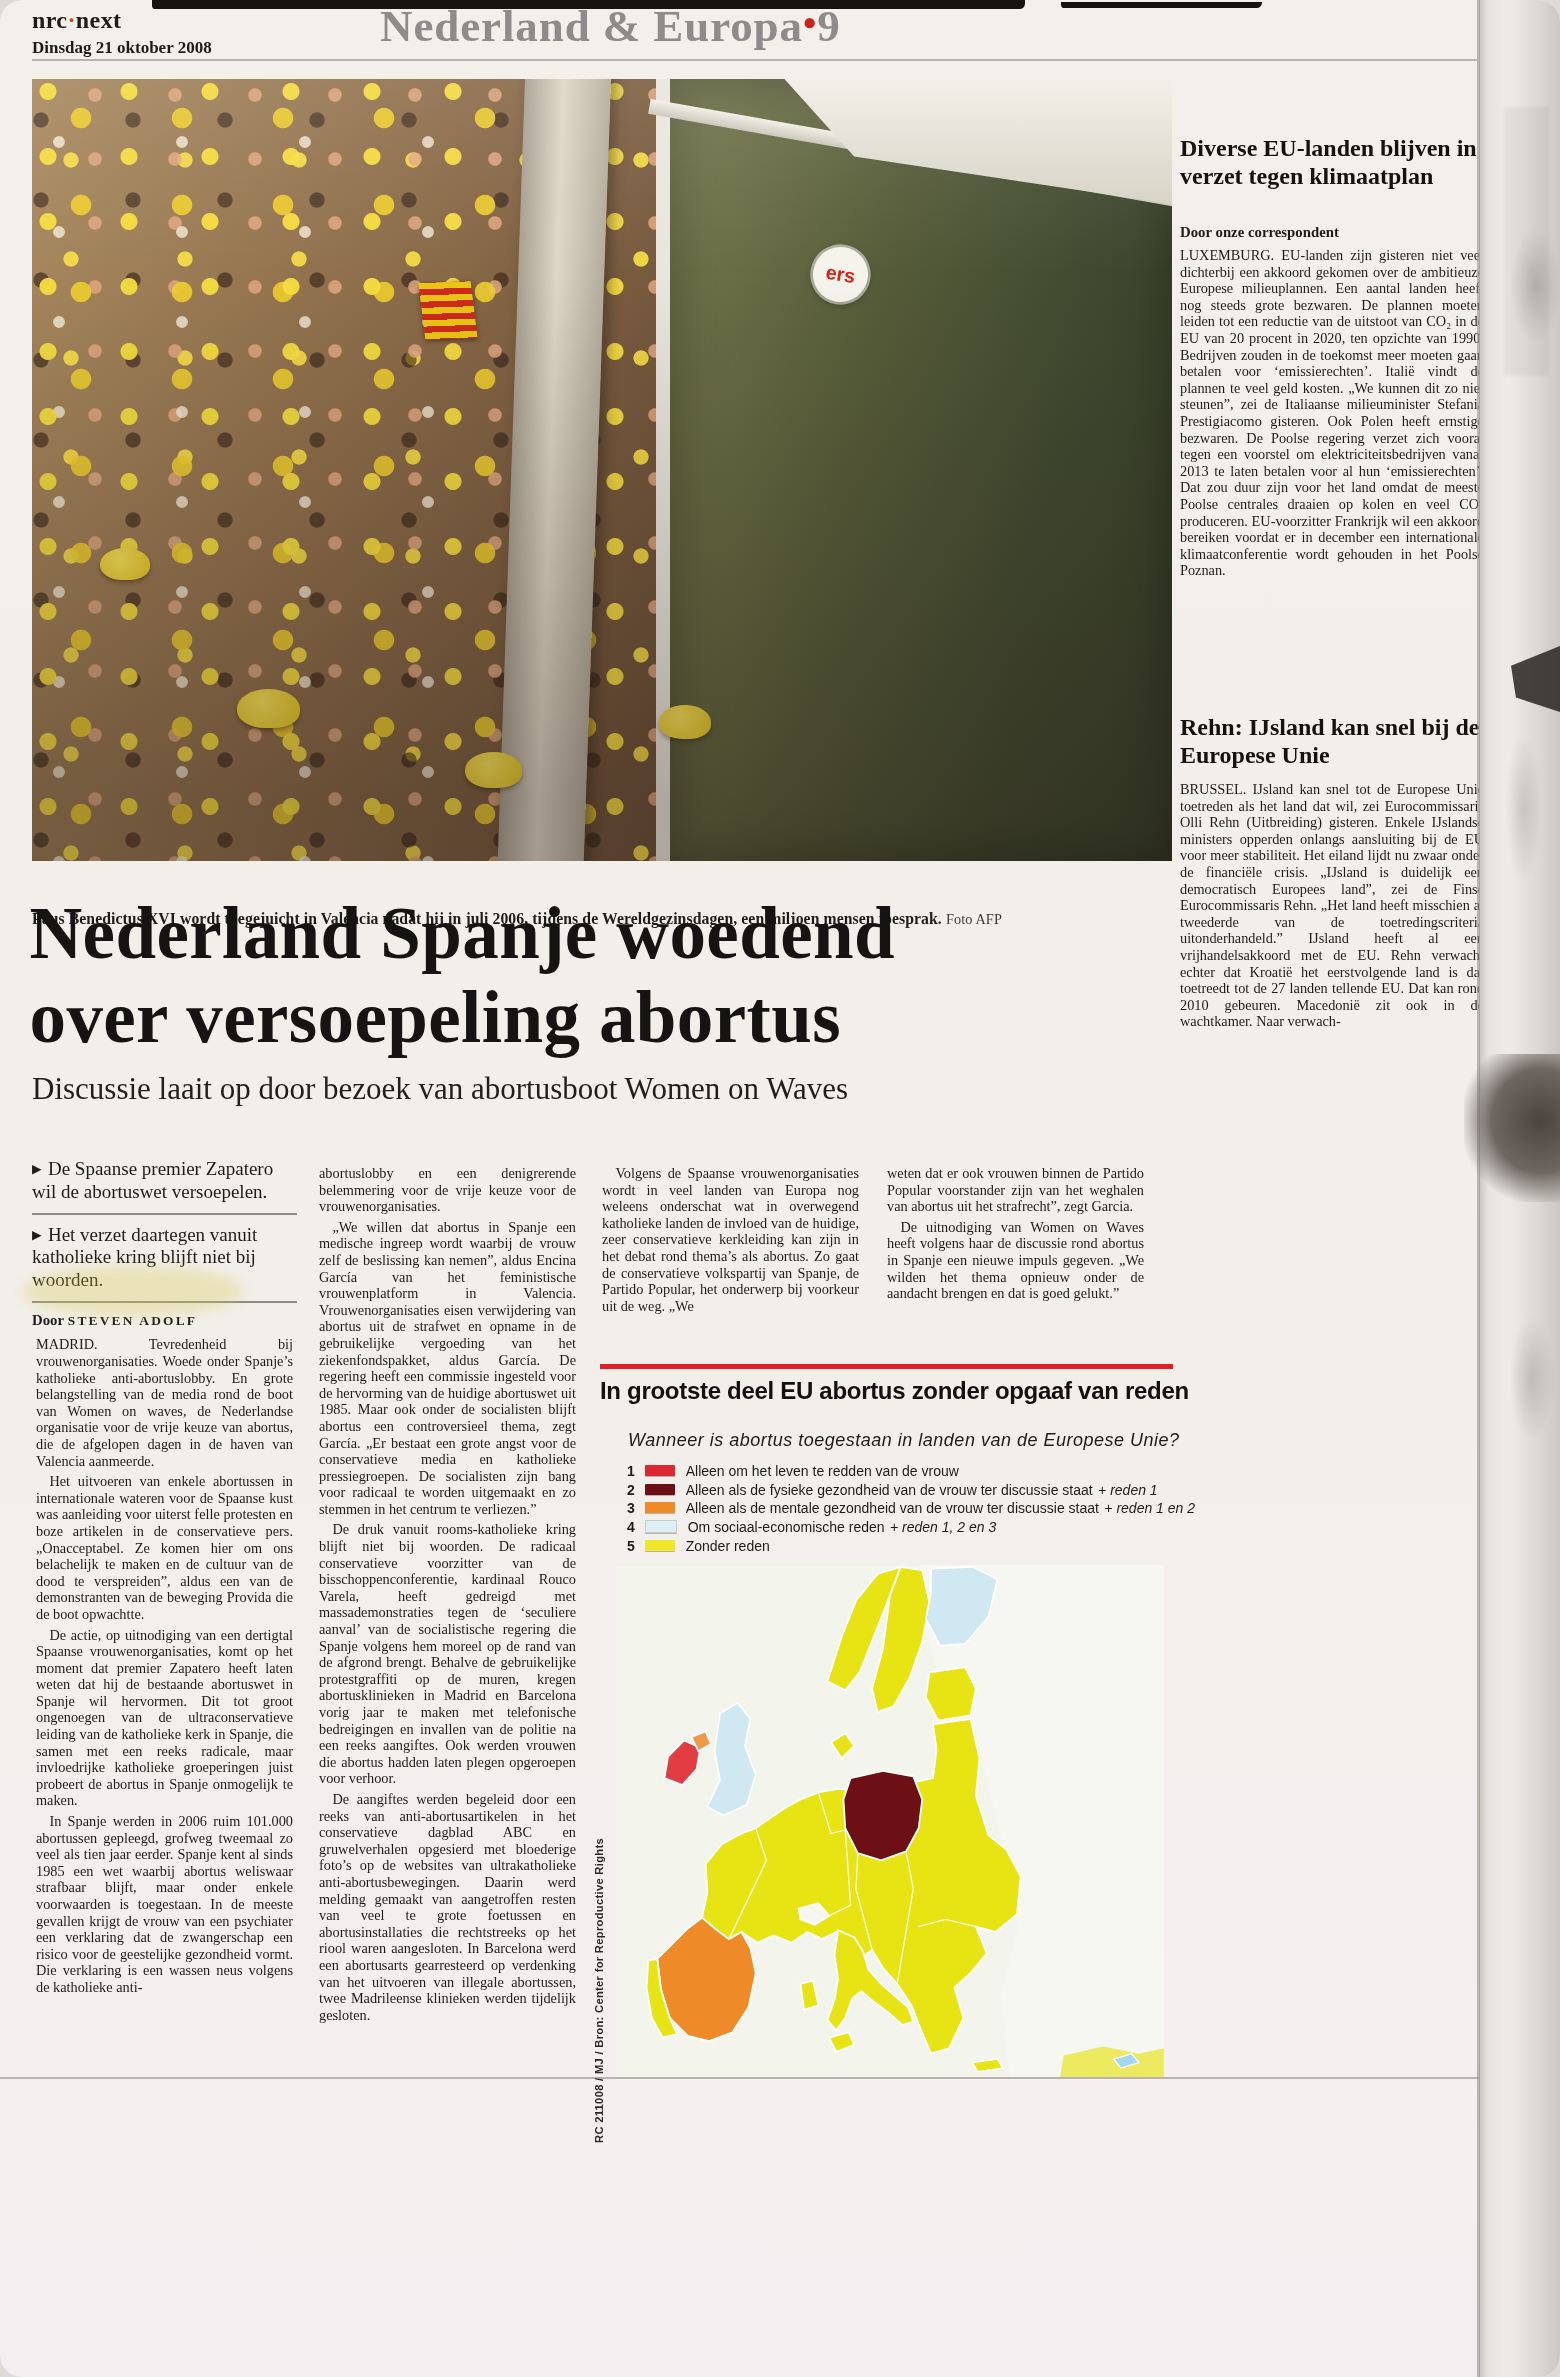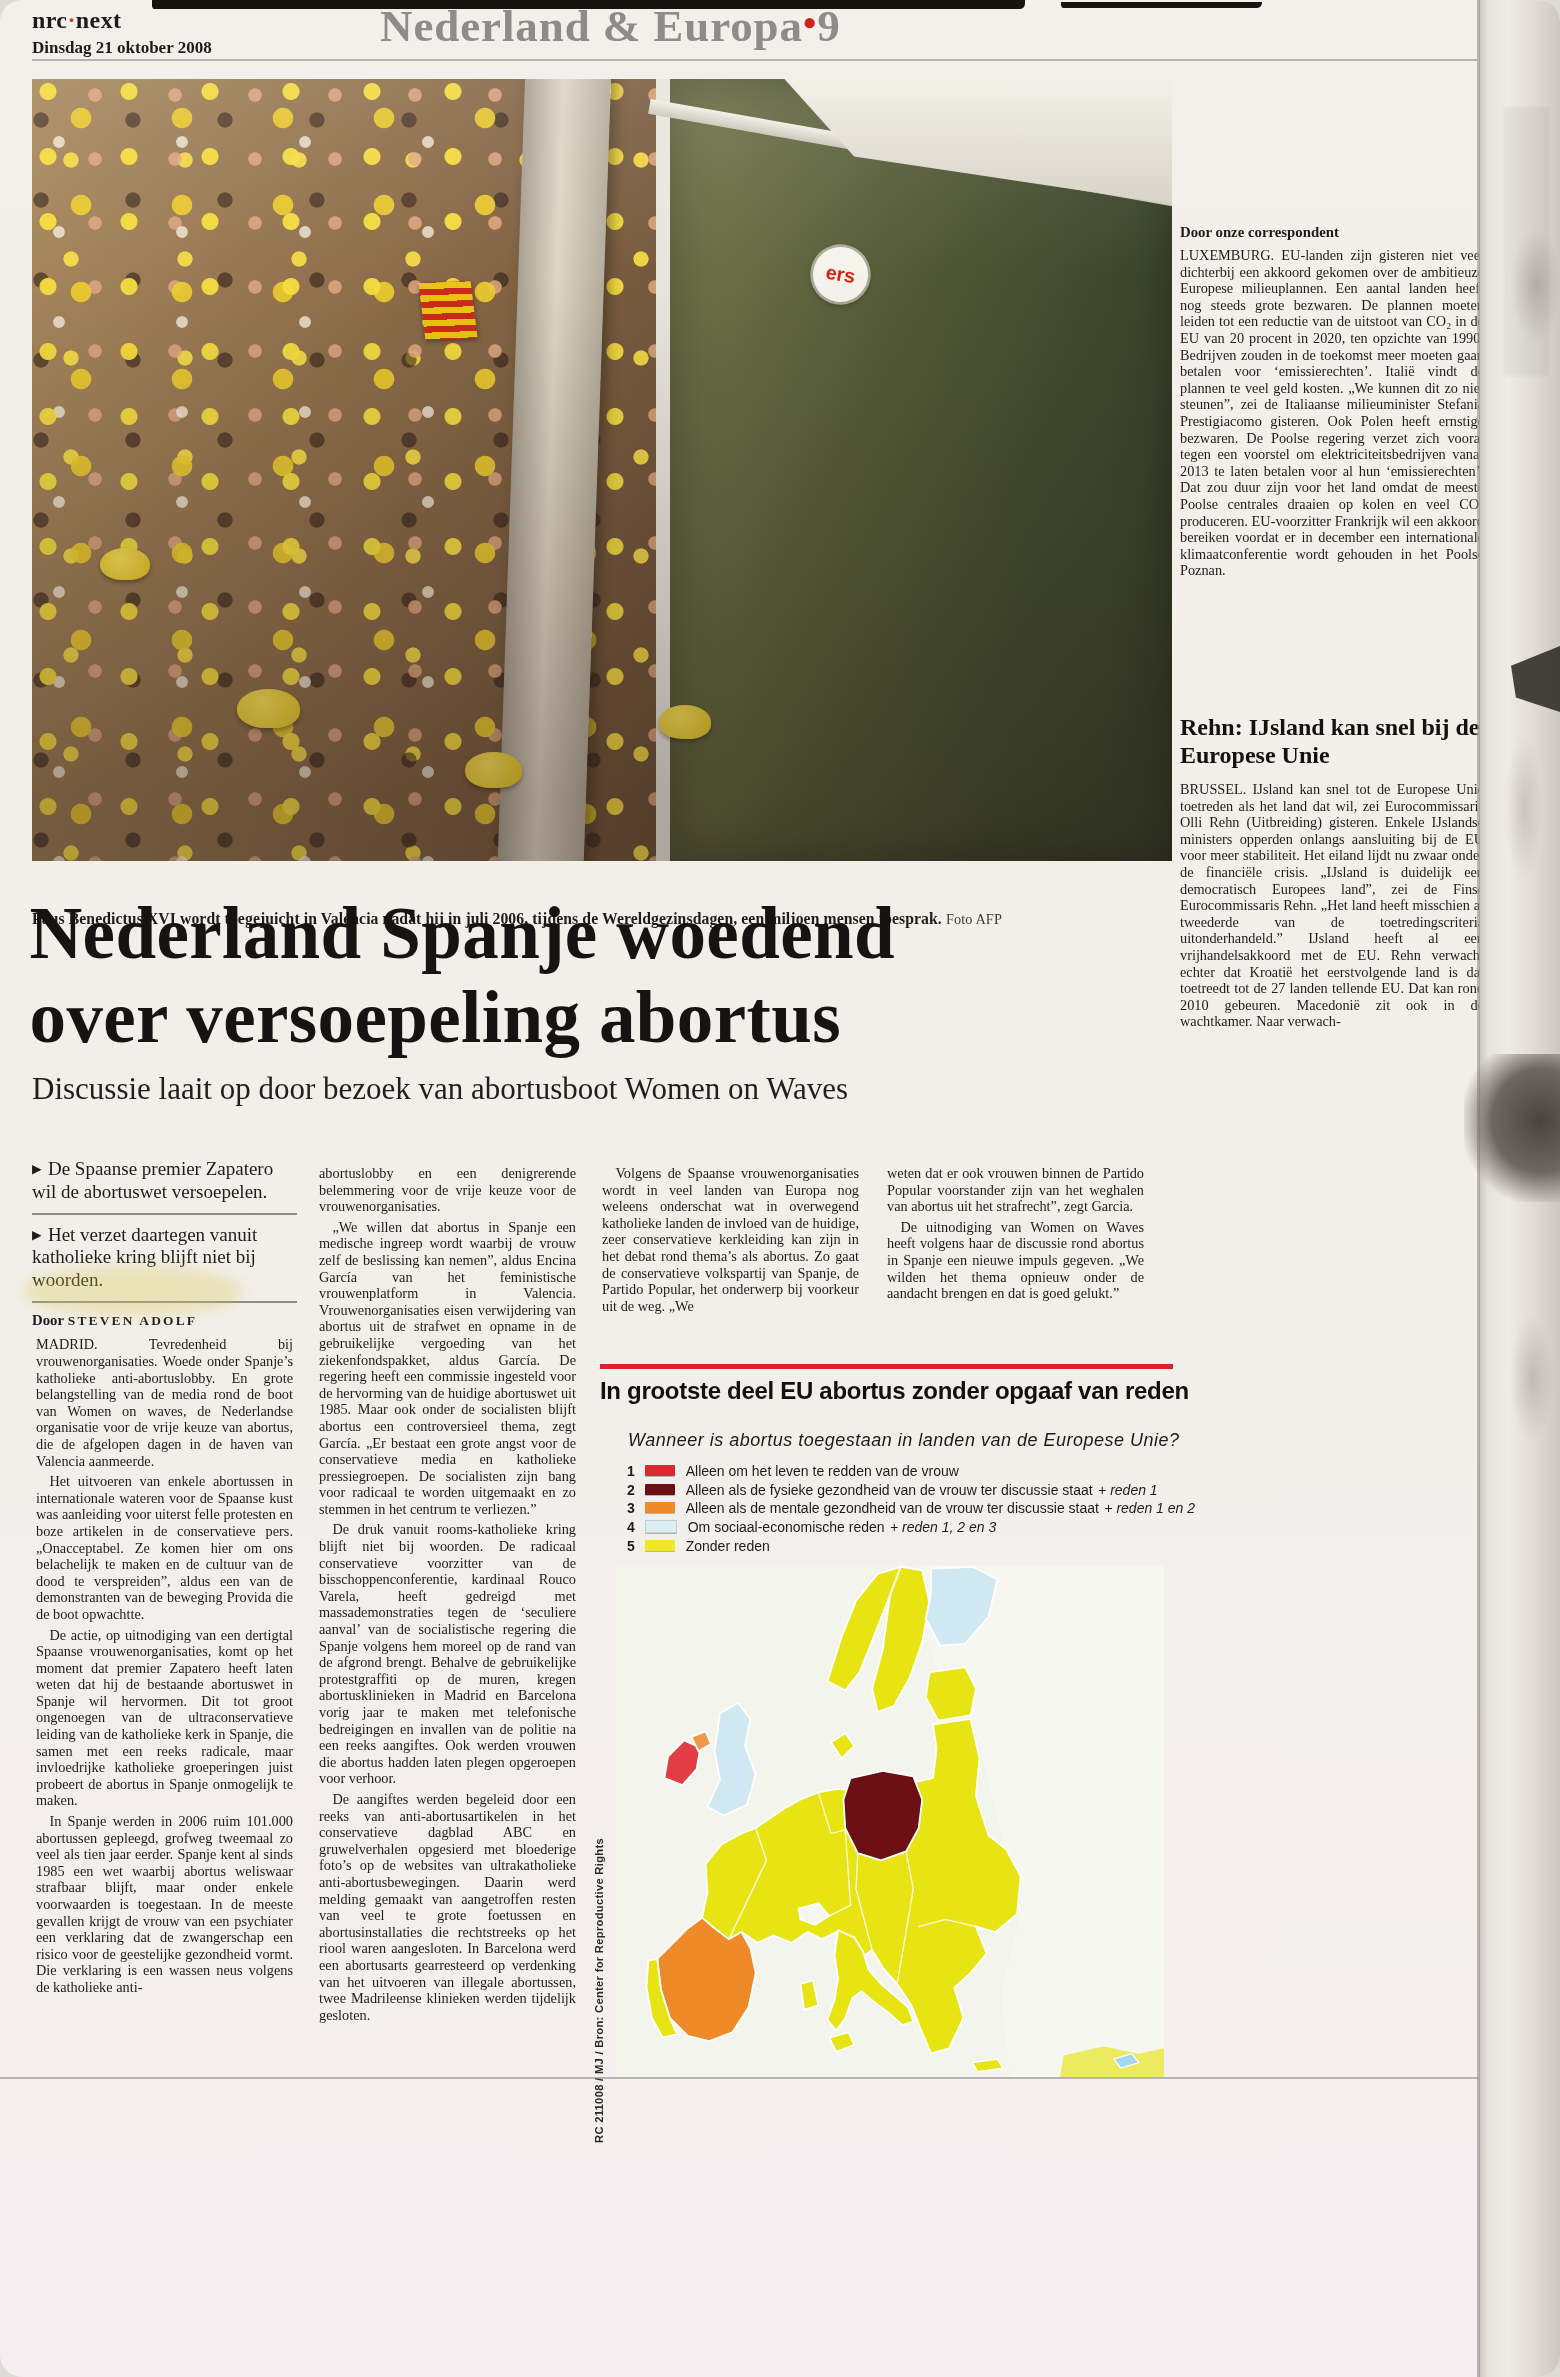--- a/index.html
+++ b/index.html
@@ -159,20 +159,21 @@
 
   <div class="col" style="left:598px;top:1161px;height:184px;">
     <p class="ind">Volgens de Spaanse vrouwenorganisaties wordt in veel landen van Europa nog weleens onderschat wat in overwegend katholieke landen de invloed van de huidige, zeer conservatieve kerkleiding kan zijn in het debat rond thema’s als abortus. Zo gaat de conservatieve volkspartij van Spanje, de Partido Popular, het onderwerp bij voorkeur uit de weg. „We</p>
   </div>
 
   <div class="col" style="left:883px;top:1161px;height:184px;">
     <p>weten dat er ook vrouwen binnen de Partido Popular voorstander zijn van het weghalen van abortus uit het strafrecht”, zegt Garcia.</p>
     <p class="ind">De uitnodiging van Women on Waves heeft volgens haar de discussie rond abortus in Spanje een nieuwe impuls gegeven. „We wilden het thema opnieuw onder de aandacht brengen en dat is goed gelukt.”</p>
   </div>
 
+  <div class="abs sb-title" style="left:1180px;top:134px;width:306px;">Diverse EU-landen blijven in verzet tegen klimaatplan</div>
   <div class="abs sb-byline" style="left:1180px;top:224px;">Door onze correspondent</div>
   <div class="abs sb-body" style="left:1180px;top:247px;width:304px;height:453px;">LUXEMBURG. EU-landen zijn gisteren niet veel dichterbij een akkoord gekomen over de ambitieuze Europese milieuplannen. Een aantal landen heeft nog steeds grote bezwaren. De plannen moeten leiden tot een reductie van de uitstoot van CO₂ in de EU van 20 procent in 2020, ten opzichte van 1990. Bedrijven zouden in de toekomst meer moeten gaan betalen voor ‘emissierechten’. Italië vindt de plannen te veel geld kosten. „We kunnen dit zo niet steunen”, zei de Italiaanse milieuminister Stefania Prestigiacomo gisteren. Ook Polen heeft ernstige bezwaren. De Poolse regering verzet zich vooral tegen een voorstel om elektriciteitsbedrijven vanaf 2013 te laten betalen voor al hun ‘emissierechten’. Dat zou duur zijn voor het land omdat de meeste Poolse centrales draaien op kolen en veel CO₂ produceren. EU-voorzitter Frankrijk wil een akkoord bereiken voordat er in december een internationale klimaatconferentie wordt gehouden in het Poolse Poznan.</div>
 
   <div class="abs sb-title" style="left:1180px;top:713px;width:306px;">Rehn: IJsland kan snel bij de Europese Unie</div>
   <div class="abs sb-body" style="left:1180px;top:781px;width:304px;height:342px;">BRUSSEL. IJsland kan snel tot de Europese Unie toetreden als het land dat wil, zei Eurocommissaris Olli Rehn (Uitbreiding) gisteren. Enkele IJslandse ministers opperden onlangs aansluiting bij de EU voor meer stabiliteit. Het eiland lijdt nu zwaar onder de financiële crisis. „IJsland is duidelijk een democratisch Europees land”, zei de Finse Eurocommissaris Rehn. „Het land heeft misschien al tweederde van de toetredingscriteria uitonderhandeld.” IJsland heeft al een vrijhandelsakkoord met de EU. Rehn verwacht echter dat Kroatië het eerstvolgende land is dat toetreedt tot de 27 landen tellende EU. Dat kan rond 2010 gebeuren. Macedonië zit ook in de wachtkamer. Naar verwach-</div>
 
   <div class="abs ig-rule" style="left:600px;top:1364px;width:573px;"></div>
   <div class="abs ig-title" style="left:600px;top:1377px;">In grootste deel EU abortus zonder opgaaf van reden</div>
   <div class="abs ig-sub" style="left:628px;top:1430px;">Wanneer is abortus toegestaan in landen van de Europese Unie?</div>
 

